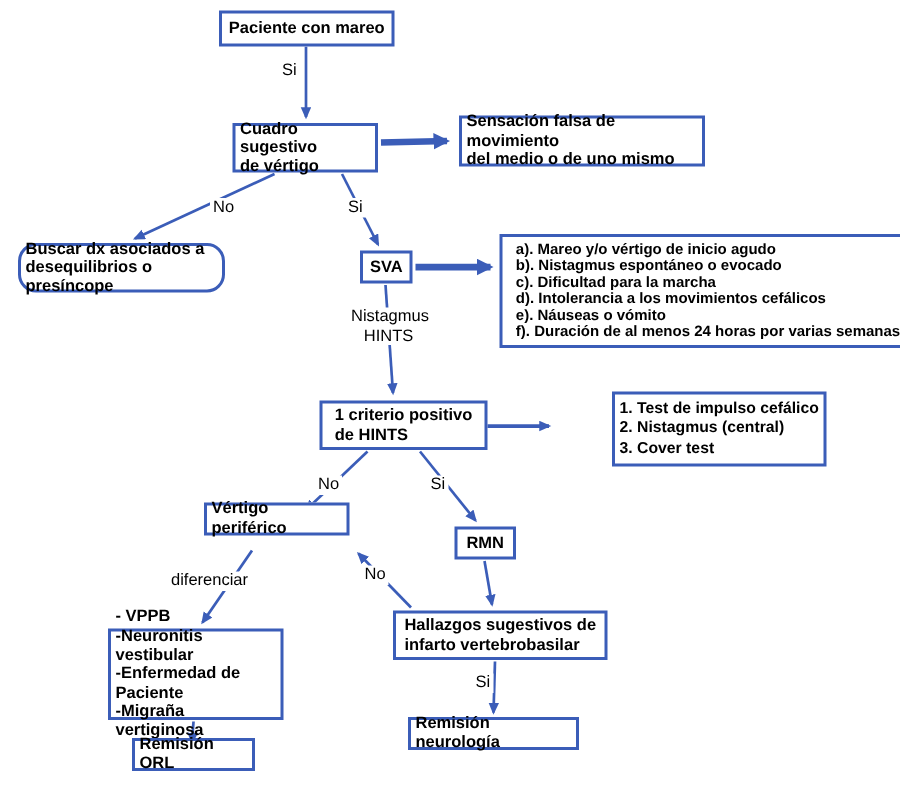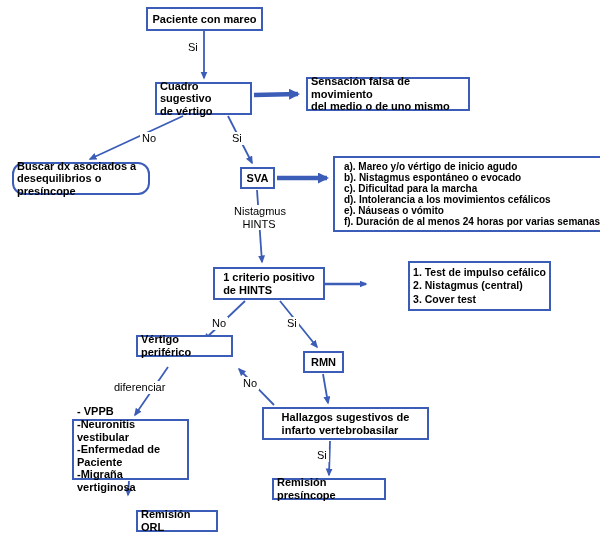--- a/index.html
+++ b/index.html
@@ -73,28 +73,28 @@
 d). Intolerancia a los movimientos cefálicos
 e). Náuseas o vómito
 f). Duración de al menos 24 horas por varias semanas</div>
   <div class="node" style="left:213px; top:267px; width:112px; height:33px;">1 criterio positivo
 de HINTS</div>
   <div class="node mid-text" style="left:372px; top:261px; width:143px; height:50px;margin-left:36px;">1. Test de impulso cefálico
 2. Nistagmus (central)
 3. Cover test</div>
   <div class="node" style="left:136px; top:335px; width:97px; height:22px;">Vértigo periférico</div>
   <div class="node" style="left:303px; top:351px; width:41px; height:22px;">RMN</div>
-  <div class="node" style="left:262px; top:407px; width:167px; height:33px;">Hallazgos sugestivos de
+  <div class="node" style="left:262px; top:407px; width:143px; height:33px;">Hallazgos sugestivos de
 infarto vertebrobasilar</div>
   <div class="node" style="left:72px; top:419px; width:117px; height:61px;">- VPPB
 -Neuronitis vestibular
 -Enfermedad de Paciente
 -Migraña vertiginosa</div>
-  <div class="node" style="left:272px; top:478px; width:114px; height:22px;">Remisión presíncope</div>
-  <div class="node" style="left:88px; top:510px; width:82px; height:22px;margin-left:48px;">Remisión ORL</div>
+  <div class="node" style="left:272px; top:478px; width:114px; height:22px;">Remisión neurología</div>
+  <div class="node" style="left:88px; top:492px; width:82px; height:22px;">Remisión ORL</div>
 
   <div class="elabel" style="left:186px; top:41px;">Si</div>
   <div class="elabel" style="left:140px; top:132px;">No</div>
   <div class="elabel" style="left:230px; top:132px;">Si</div>
   <div class="elabel" style="left:232px; top:205px; width:54px;">Nistagmus
 HINTS</div>
   <div class="elabel" style="left:210px; top:317px;">No</div>
   <div class="elabel" style="left:285px; top:317px;">Si</div>
   <div class="elabel" style="left:112px; top:381px;">diferenciar</div>
   <div class="elabel" style="left:241px; top:377px;">No</div>

